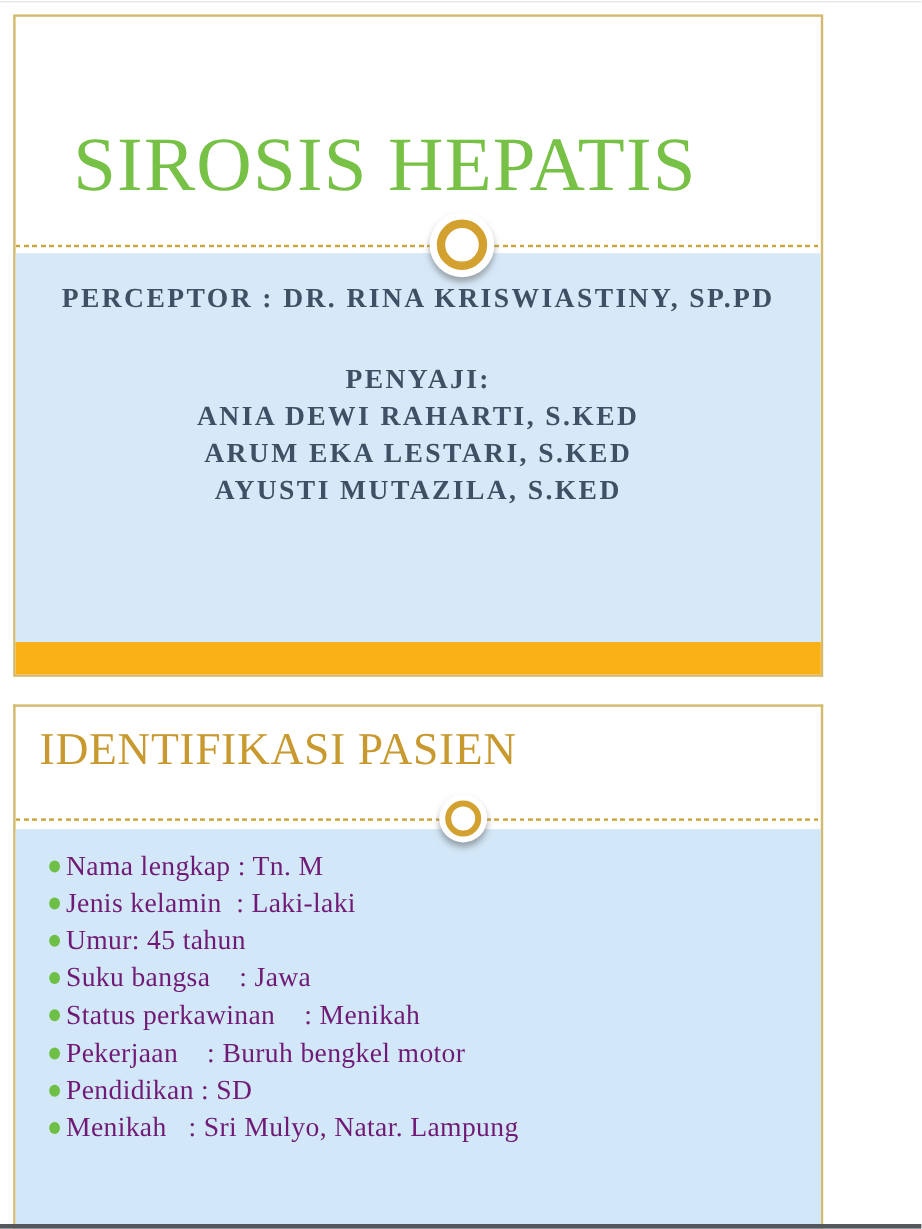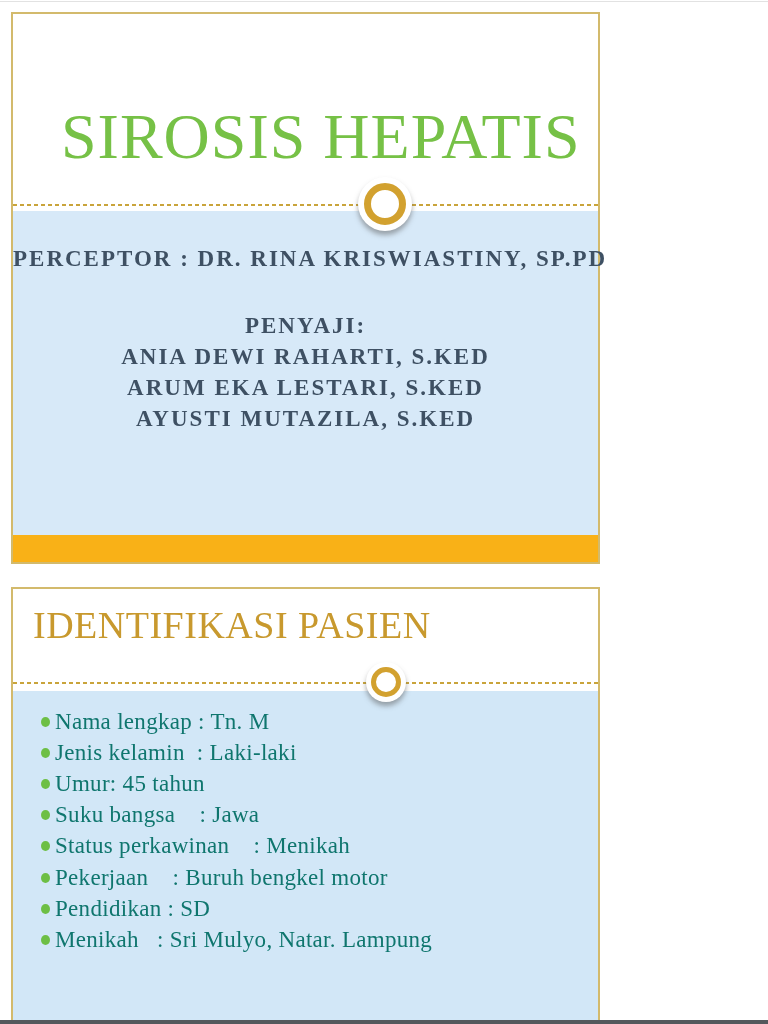--- a/index.html
+++ b/index.html
@@ -15,21 +15,21 @@
 
   .top-hairline {
     position: absolute; left: 0; top: 1px; width: 768px; height: 1px;
     background: #e2e2e2;
   }
 
   
   .slide {
     position: absolute;
     left: 11px;
-    width: 589px;
+    width: 675px;
     background: #ffffff;
     border: 2px solid #d3ba6c;
     box-sizing: border-box;
   }
   .slide1 { top: 12px; height: 552px; }
   .slide2 { top: 587px; height: 437px; border-bottom: none; }
 
   
   .s1-title {
     position: absolute; left: 48px; top: 88px;
@@ -59,21 +59,21 @@
     border-radius: 50%;
     background: #ffffff;
   }
   .s1-ring { left: 345px; top: 163px; width: 54px; height: 54px; }
   .s1-ring .ring-core { width: 42px; height: 42px; border: 7px solid #d2a12f; }
 
   .s1-panel {
     position: absolute; left: 0; right: 0; top: 197px; bottom: 27px;
     background: #d7e9f8;
     text-align: center;
-    padding-top: 32px;
+    padding-top: 22px;
     box-sizing: border-box;
     z-index: 1;
   }
   .s1-line {
     margin: 0;
     font-size: 23px;
     font-weight: bold;
     letter-spacing: 2px;
     line-height: 31px;
     color: #3e5063;
@@ -119,21 +119,21 @@
   }
   .bullet {
     flex: none;
     width: 9px; height: 10px;
     border-radius: 50%;
     background: #6dbf45;
     margin-right: 5px;
   }
   .item-text {
     font-size: 23px;
-    color: #0f766e;
+    color: #701a75;
     white-space: pre;
     letter-spacing: 0.3px;
   }
 
   .bottom-strip {
     position: absolute; left: 0; bottom: 0; width: 768px; height: 4px;
     background: #54585c;
     z-index: 5;
   }
 </style>

